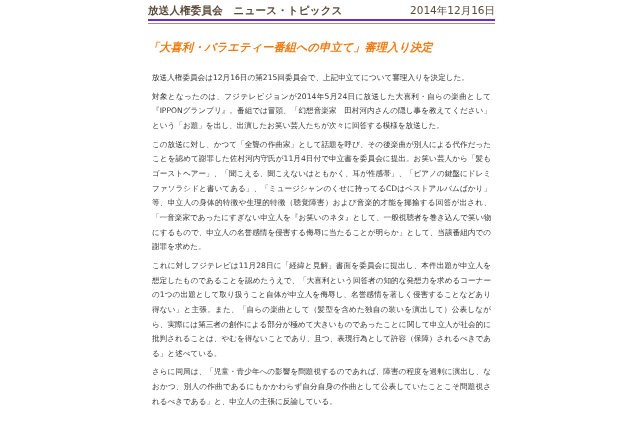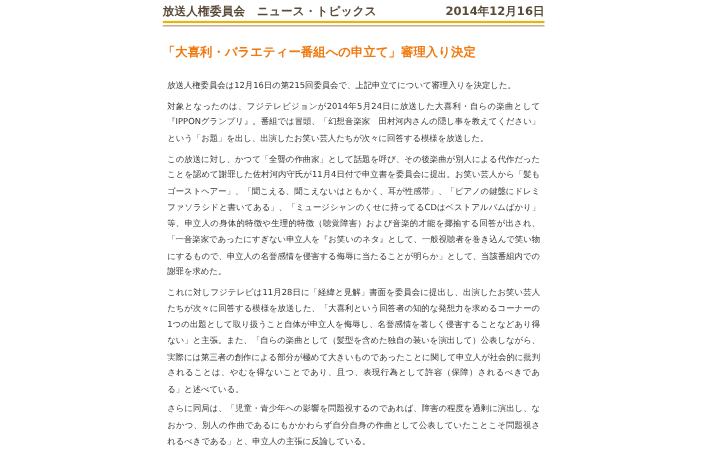--- a/index.html
+++ b/index.html
@@ -16,21 +16,21 @@
       left: 148px;
       top: 0;
       width: 347px;
     }
     .header {
       display: flex;
       justify-content: space-between;
       align-items: flex-end;
       height: 15px;
       padding-top: 3px;
-      border-bottom: 2px solid #eab308;
+      border-bottom: 2px solid #6d28d9;
       padding-bottom: 1px;
       position: relative;
     }
     .header::after {
       content: "";
       position: absolute;
       left: 0;
       right: 0;
       bottom: -5px;
       height: 1px;
@@ -38,31 +38,32 @@
     }
     .header-title {
       font-size: 10.5px;
       font-weight: bold;
       color: #5a4a3a;
       letter-spacing: 0.2px;
       white-space: nowrap;
     }
     .header-date {
       font-size: 10.5px;
-      font-weight: bold;
+      font-weight: normal;
       color: #5a4a3a;
       white-space: nowrap;
     }
     .article-title {
       margin-top: 19px;
       font-size: 11.2px;
       font-weight: bold;
       color: #f07a10;
       white-space: nowrap;
       letter-spacing: 0.1px;
+      font-style: italic;
     }
     .body {
       margin-top: 16px;
       font-size: 7.6px;
       line-height: 14.65px;
       color: #333333;
     }
     .body p {
       margin: 4px;
       text-align: justify;
@@ -76,17 +77,17 @@
     <span class="header-title">放送人権委員会　ニュース・トピックス</span>
     <span class="header-date">2014年12月16日</span>
   </div>
 
   <div class="article-title">「大喜利・バラエティー番組への申立て」審理入り決定</div>
 
   <div class="body">
     <p>放送人権委員会は12月16日の第215回委員会で、上記申立てについて審理入りを決定した。</p>
     <p>対象となったのは、フジテレビジョンが2014年5月24日に放送した大喜利・自らの楽曲として『IPPONグランプリ』。番組では冒頭、「幻想音楽家　田村河内さんの隠し事を教えてください」という「お題」を出し、出演したお笑い芸人たちが次々に回答する模様を放送した。</p>
     <p>この放送に対し、かつて「全聾の作曲家」として話題を呼び、その後楽曲が別人による代作だったことを認めて謝罪した佐村河内守氏が11月4日付で申立書を委員会に提出。お笑い芸人から「髪もゴーストヘアー」、「聞こえる、聞こえないはともかく、耳が性感帯」、「ピアノの鍵盤にドレミファソラシドと書いてある」、「ミュージシャンのくせに持ってるCDはベストアルバムばかり」等、申立人の身体的特徴や生理的特徴（聴覚障害）および音楽的才能を揶揄する回答が出され、「一音楽家であったにすぎない申立人を『お笑いのネタ』として、一般視聴者を巻き込んで笑い物にするもので、申立人の名誉感情を侵害する侮辱に当たることが明らか」として、当該番組内での謝罪を求めた。</p>
-    <p>これに対しフジテレビは11月28日に「経緯と見解」書面を委員会に提出し、出演したお笑い芸人たちが次々に回答する模様を放送した、「大喜利という回答者の知的な発想力を求めるコーナーの1つの出題として取り扱うこと自体が申立人を侮辱し、名誉感情を著しく侵害することなどあり得ない」と主張。また、「自らの楽曲として（髪型を含めた独自の装いを演出して）公表しながら、実際には第三者の創作による部分が極めて大きいものであったことに関して申立人が社会的に批判されることは、やむを得ないことであり、且つ、表現行為として許容（保障）されるべきである」と述べている。</p>
+    <p>これに対しフジテレビは11月28日に「経緯と見解」書面を委員会に提出し、本件出題が申立人を想定したものであることを認めたうえで、「大喜利という回答者の知的な発想力を求めるコーナーの1つの出題として取り扱うこと自体が申立人を侮辱し、名誉感情を著しく侵害することなどあり得ない」と主張。また、「自らの楽曲として（髪型を含めた独自の装いを演出して）公表しながら、実際には第三者の創作による部分が極めて大きいものであったことに関して申立人が社会的に批判されることは、やむを得ないことであり、且つ、表現行為として許容（保障）されるべきである」と述べている。</p>
     <p>さらに同局は、「児童・青少年への影響を問題視するのであれば、障害の程度を過剰に演出し、なおかつ、別人の作曲であるにもかかわらず自分自身の作曲として公表していたことこそ問題視されるべきである」と、申立人の主張に反論している。</p>
 
   </div>
 </div>
 
 </body></html>

